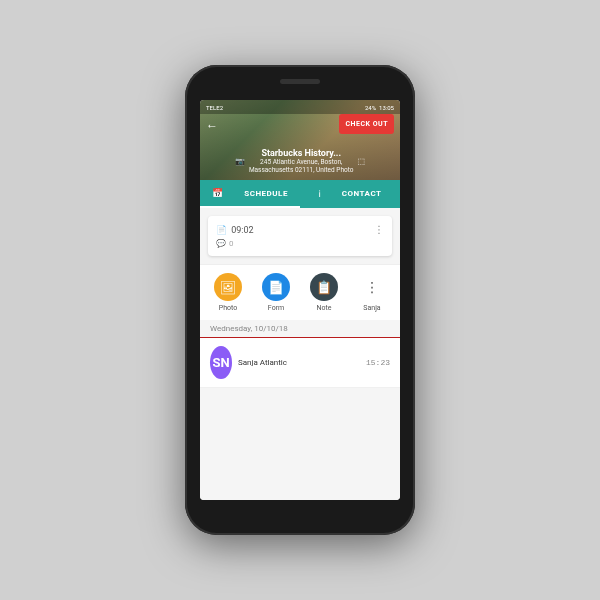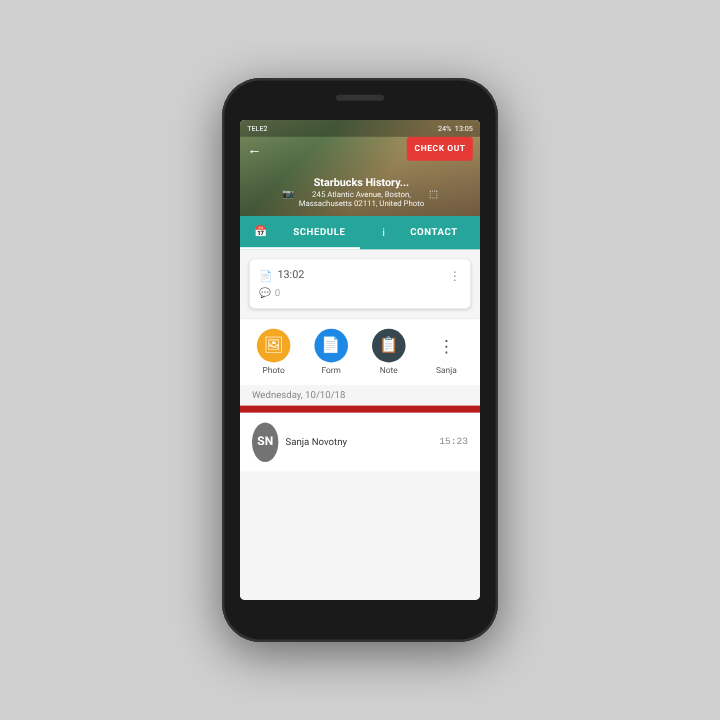--- a/index.html
+++ b/index.html
@@ -324,41 +324,41 @@
       font-size: 10px;
       color: #888;
       cursor: pointer;
     }
 
     .activity-date {
       padding: 4px 10px;
       font-size: 8px;
       color: #888;
       background: #f5f5f5;
-      border-bottom: 6px solid #b91c1c;
+      border-bottom: 1px solid #b91c1c;
     }
 
     .activity-item {
       display: flex;
       align-items: center;
       padding: 8px 10px;
       background: #fff;
       border-bottom: 1px solid #f0f0f0;
       gap: 6px;
     }
 
     .avatar-circle {
       width: 22px;
       height: 33px;
       border-radius: 50%;
-      background: #737373;
-      display: flex;
-      align-items: center;
-      justify-content: center;
-      font-size: 10px;
+      background: #8b5cf6;
+      display: flex;
+      align-items: center;
+      justify-content: center;
+      font-size: 13px;
       color: #fff;
       font-weight: bold;
       flex-shrink: 0;
     }
 
     .activity-name {
       font-size: 8px;
       color: #333;
       flex: 1;
     }
@@ -413,21 +413,21 @@
         <span class="tab-label">CONTACT</span>
       </div>
     </div>
 
     <div class="content">
 
       <div class="schedule-card">
         <div class="card-header">
           <div class="card-time-row">
             <span class="card-doc-icon">📄</span>
-            <span class="card-time">13:02</span>
+            <span class="card-time">09:02</span>
           </div>
           <span class="card-menu-icon">⋮</span>
         </div>
         <div class="card-footer">
           <span class="card-comment-icon">💬</span>
           <span class="card-comment-count">0</span>
         </div>
       </div>
 
       <div class="actions-row">
@@ -452,20 +452,20 @@
         <div class="action-item">
           <div class="action-more">⋮</div>
           <span class="action-label">Sanja</span>
         </div>
       </div>
 
       <div class="activity-section">
         <div class="activity-date">Wednesday, 10/10/18</div>
         <div class="activity-item">
           <div class="avatar-circle">SN</div>
-          <span class="activity-name">Sanja Novotny</span>
+          <span class="activity-name">Sanja Atlantic</span>
           <span class="activity-time">15:23</span>
         </div>
       </div>
 
     </div>
   </div>
 </div>
 
 </body></html>

